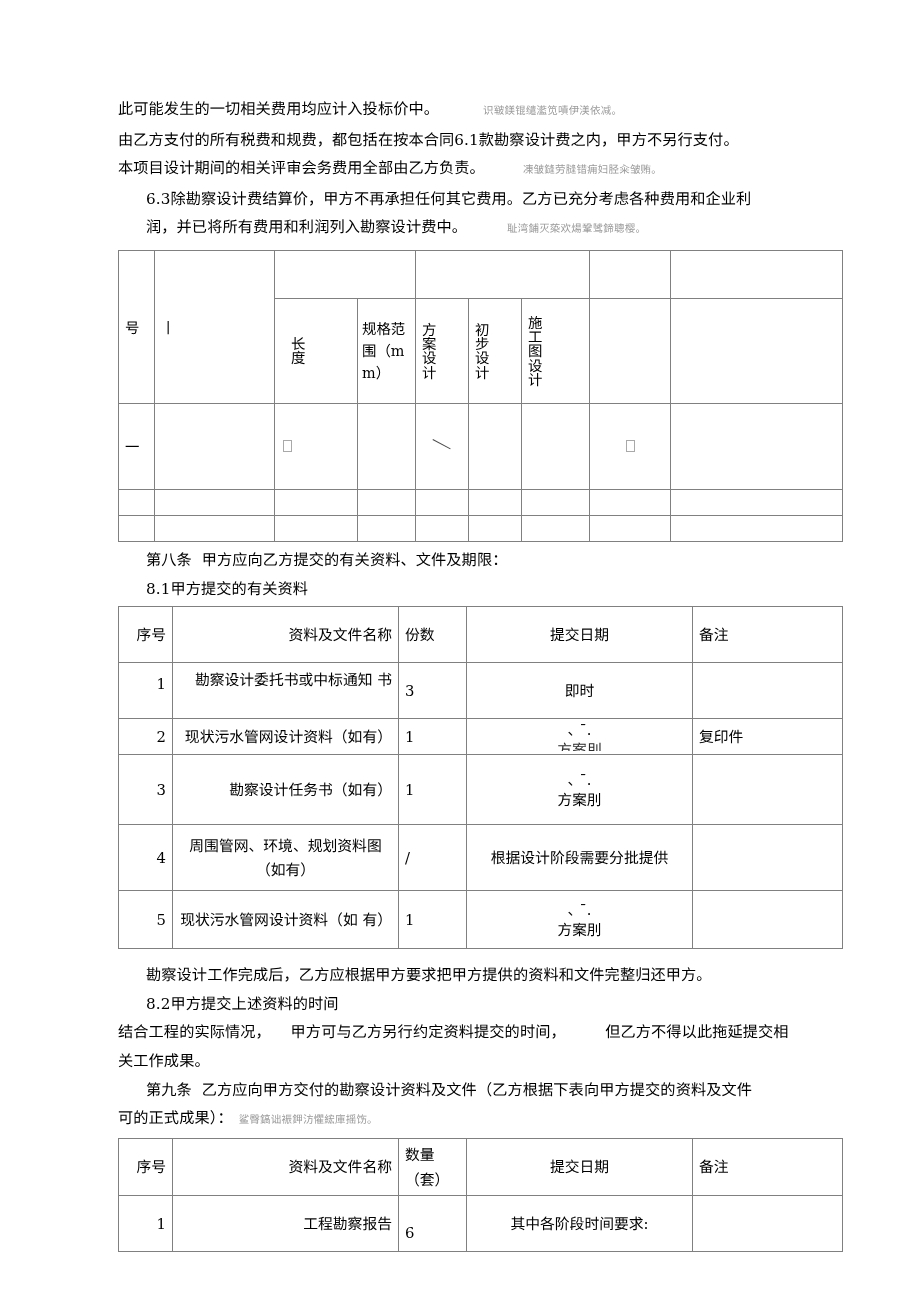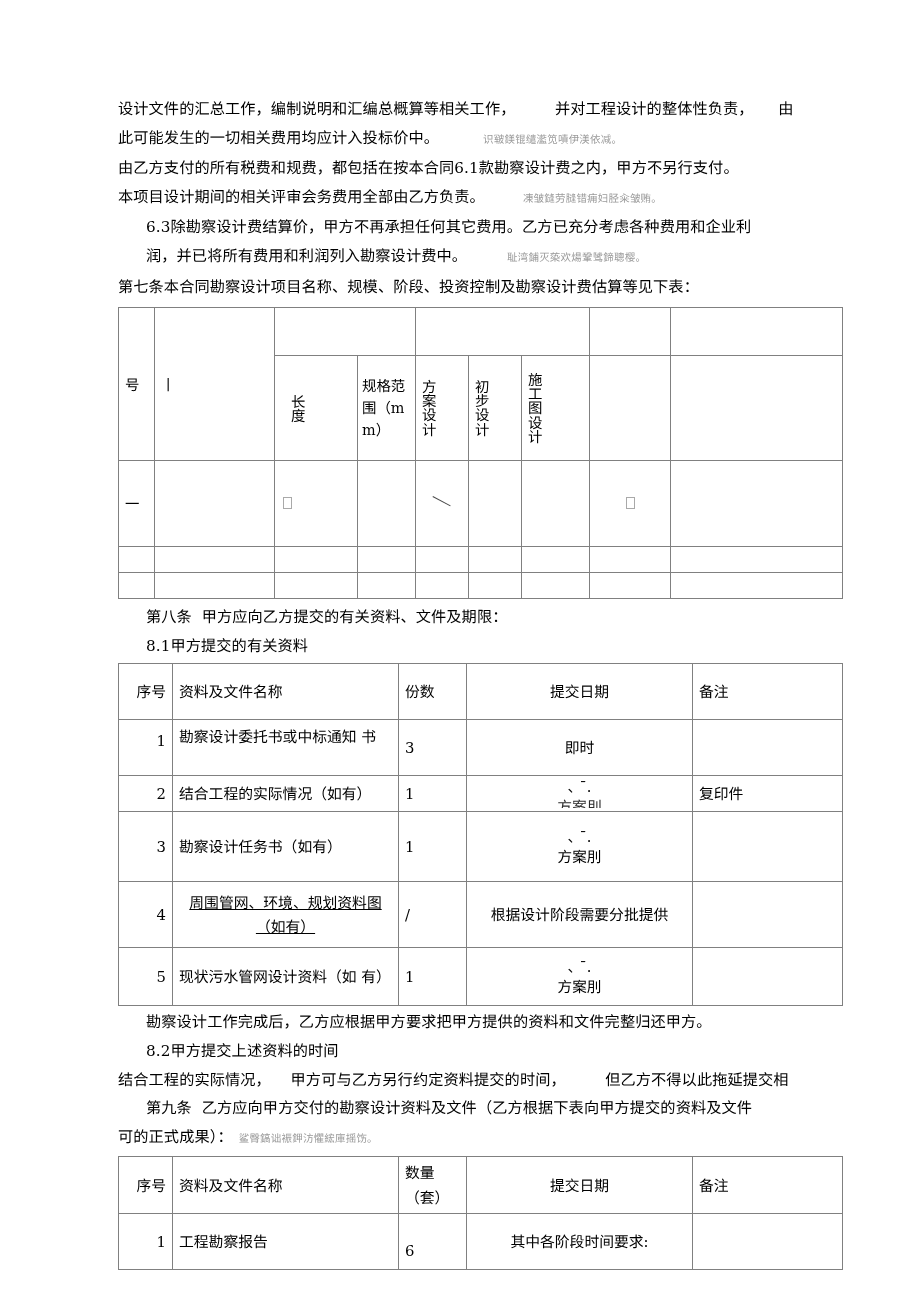--- a/index.html
+++ b/index.html
@@ -97,57 +97,55 @@
     left: 2px; top: 1px;
     width: 20px; height: 12px;
     border-top: 1.4px solid #4a4a4a;
     transform: rotate(28deg);
     transform-origin: left top;
   }
 
   
   .mat-table td { font-size: 14.8px; }
   .c-num  { text-align: right; padding-left: 7px; }
-  .c-name { text-align: left; padding-left: 8px; }
+  .c-name { text-align: right; padding-left: 8px; }
   .c-qty  { text-align: left; padding-left: 8px; }
   .c-date { text-align: center; padding-left: 8px; }
   .c-note { text-align: left; padding-left: 8px; }
-  .two-line { line-height: 24px; text-decoration: underline; }
+  .two-line { line-height: 24px; }
   .clip-date {
     display: block;
     line-height: 20px;
     font-size: 14.6px;
   }
   .clip-top {
     display: block;
     height: 11px;
     overflow: hidden;
     line-height: 20px;
     color: #2b2b2b;
   }
   .qty-low { display: block; position: relative; top: 9px; }
 </style>
 </head>
 <body>
 
 <div class="page">
   <div class="doc-body">
 
-    <p class="para">设计文件的汇总工作，编制说明和汇编总概算等相关工作，        并对工程设计的整体性负责，     由</p>
 
     <p class="para"><span>此可能发生的一切相关费用均应计入投标价中。</span><span style="display:inline-block;width:44px"></span><span class="ghost">识皲鎂锟缱灆笕嘖伊渼依减。</span></p>
 
     <p class="para">由乙方支付的所有税费和规费，都包括在按本合同6.1款勘察设计费之内，甲方不另行支付。</p>
 
     <p class="para"><span>本项目设计期间的相关评审会务费用全部由乙方负责。</span><span style="display:inline-block;width:38px"></span><span class="ghost">凍皱鏠劳膖错痈妇胫籴皱贿。</span></p>
 
     <p class="para indent2">6.3除勘察设计费结算价，甲方不再承担任何其它费用。乙方已充分考虑各种费用和企业利</p>
     <p class="para indent2"><span>润，并已将所有费用和利润列入勘察设计费中。</span><span style="display:inline-block;width:40px"></span><span class="ghost">耻湾鋪灭蒅欢煬鞏骘鍗聰樱。</span></p>
 
-    <p class="para">第七条本合同勘察设计项目名称、规模、阶段、投资控制及勘察设计费估算等见下表：</p>
 
     <table class="doc-table" id="table-project">
       <colgroup>
         <col style="width:36px">
         <col style="width:120px">
         <col style="width:83px">
         <col style="width:58px">
         <col style="width:53px">
         <col style="width:53px">
         <col style="width:68px">
@@ -273,21 +271,21 @@
         <tr style="height:56px">
           <td class="c-num" style="vertical-align:top;padding-top:8px">1</td>
           <td class="c-name" style="vertical-align:top;padding-top:4px">勘察设计委托书或中标通知  书</td>
           <td class="c-qty">3</td>
           <td class="c-date">即时</td>
           <td class="c-note"></td>
         </tr>
 
         <tr style="height:30px">
           <td class="c-num">2</td>
-          <td class="c-name">结合工程的实际情况（如有）</td>
+          <td class="c-name">现状污水管网设计资料（如有）</td>
           <td class="c-qty">1</td>
           <td class="c-date" style="vertical-align:top;padding-top:1px">
             <span class="clip-date">、 ̄.</span>
             <span class="clip-top">方案刖</span>
           </td>
           <td class="c-note">复印件</td>
         </tr>
 
         <tr style="height:70px">
           <td class="c-num">3</td>
@@ -315,24 +313,25 @@
           <td class="c-qty">1</td>
           <td class="c-date">
             <span class="clip-date">、 ̄.</span>
             <span class="clip-date">方案刖</span>
           </td>
           <td class="c-note"></td>
         </tr>
       </tbody>
     </table>
 
-    <p class="para indent2" style="margin-top:2px">勘察设计工作完成后，乙方应根据甲方要求把甲方提供的资料和文件完整归还甲方。</p>
+    <p class="para indent2" style="margin-top:12px">勘察设计工作完成后，乙方应根据甲方要求把甲方提供的资料和文件完整归还甲方。</p>
 
     <p class="para indent2">8.2甲方提交上述资料的时间</p>
     <p class="para">结合工程的实际情况，    甲方可与乙方另行约定资料提交的时间，        但乙方不得以此拖延提交相</p>
+    <p class="para">关工作成果。</p>
 
     <p class="para indent2">第九条  乙方应向甲方交付的勘察设计资料及文件（乙方根据下表向甲方提交的资料及文件</p>
     <p class="para"><span>可的正式成果）：</span><span style="display:inline-block;width:6px"></span><span class="ghost">鲨臀鎬诎裖鉀汸懼綋庫摇饬。</span></p>
 
     <table class="doc-table mat-table" id="table-9">
       <colgroup>
         <col style="width:54px">
         <col style="width:226px">
         <col style="width:68px">
         <col style="width:226px">

